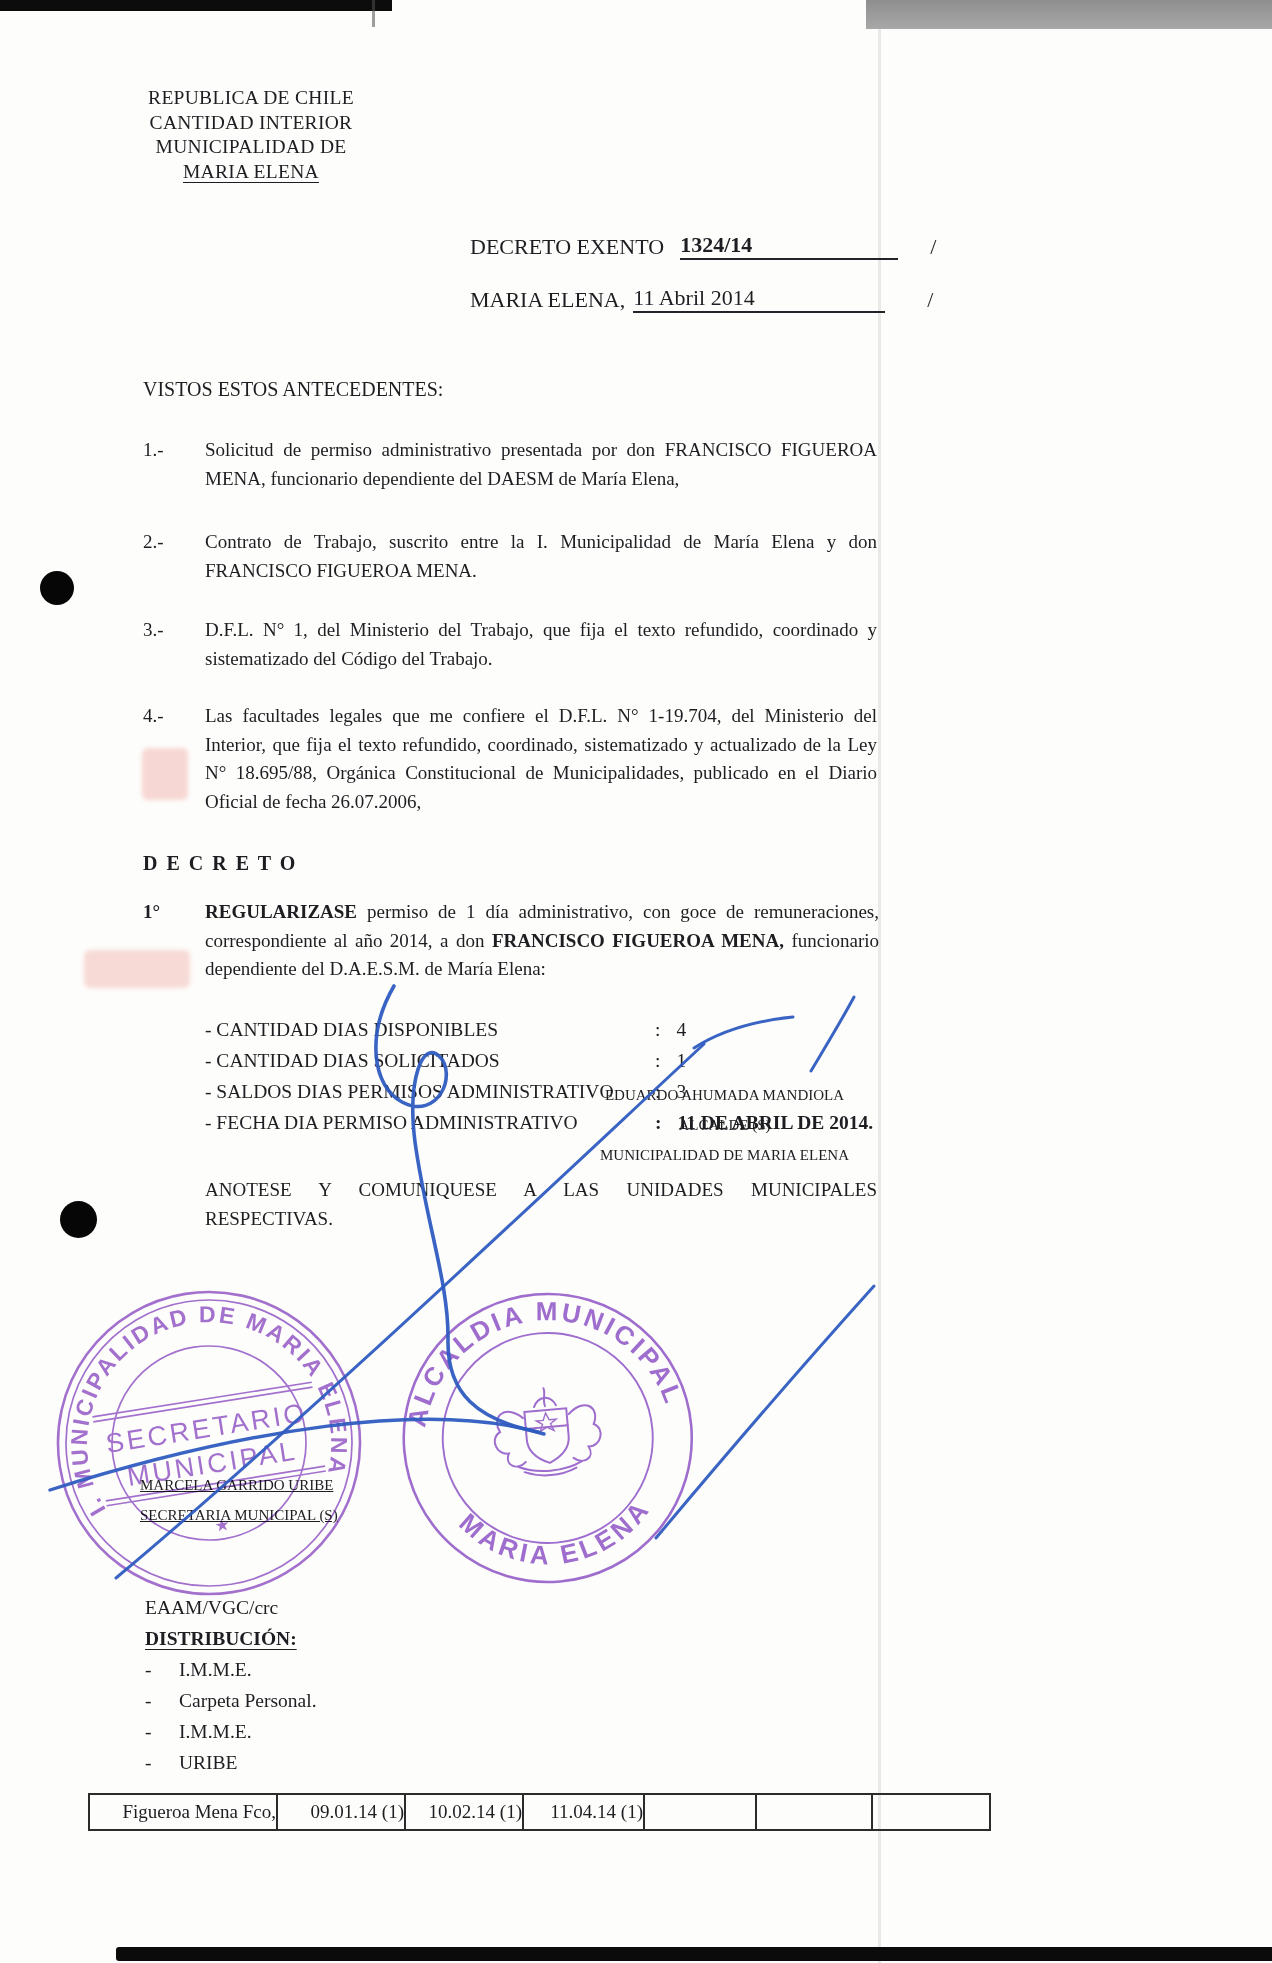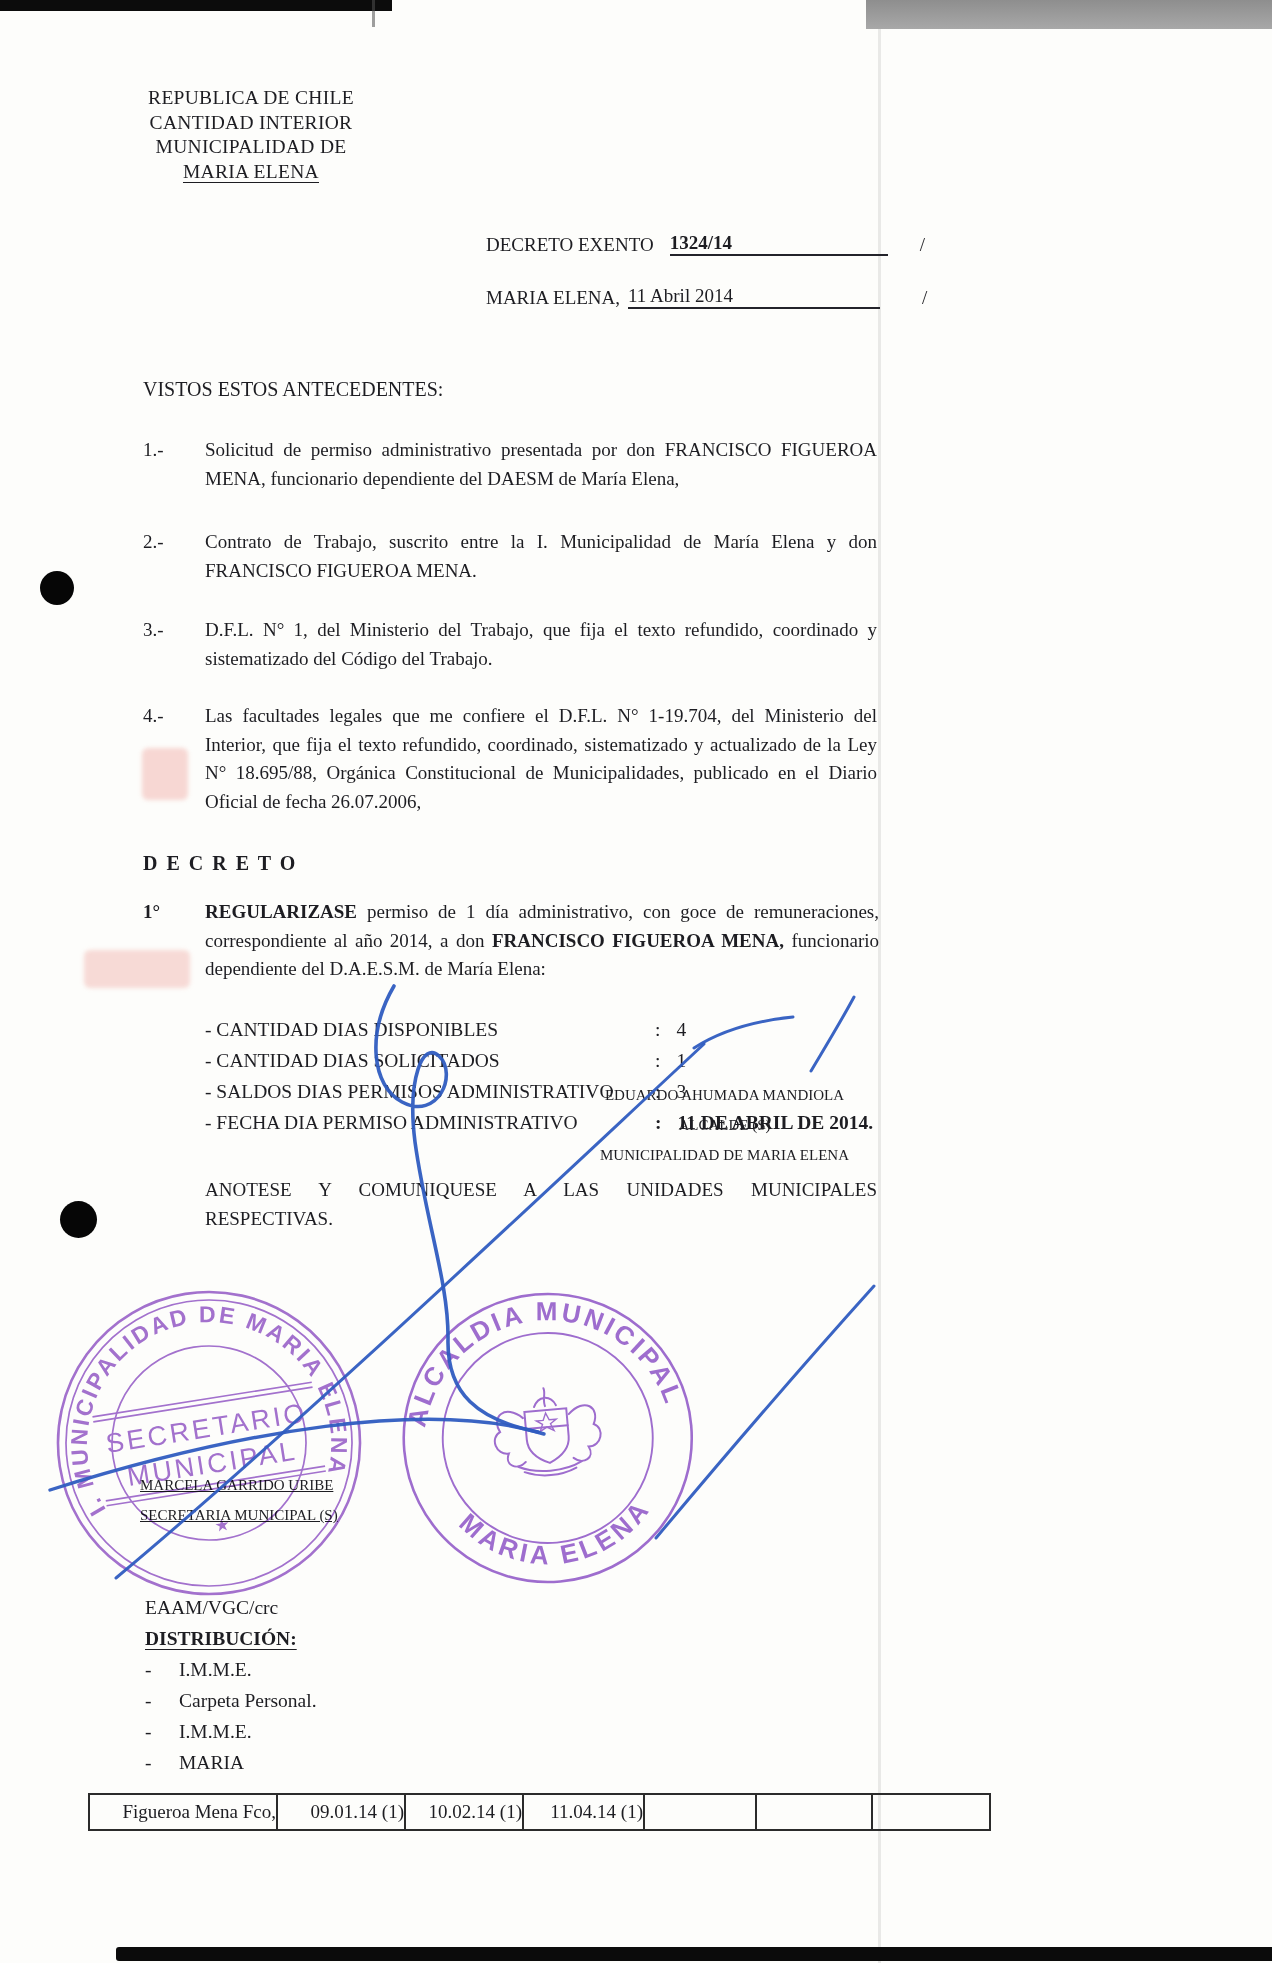--- a/index.html
+++ b/index.html
@@ -9,21 +9,21 @@
     font-family:"Liberation Serif", serif; color:#1d1d22;
   }
   .abs { position:absolute; }
   .just { text-align:justify; text-justify:inter-word; }
   .b { font-weight:bold; }
   .item { display:grid; grid-template-columns:62px 1fr; font-size:19px; line-height:28.5px; }
   .body-text { font-size:19px; line-height:28.5px; }
   .letterhead { width:222px; text-align:center; font-size:19.5px; line-height:24.5px; letter-spacing:.3px; }
   .uline { text-decoration:underline; text-underline-offset:4px; }
   .fill-line { display:inline-block; border-bottom:2px solid #23232a; text-align:left; }
-  .hdr-row { display:flex; align-items:flex-end; font-size:19px;margin-left:16px; }
+  .hdr-row { display:flex; align-items:flex-end; font-size:22px; }
   .dias-row { display:grid; grid-template-columns:450px 1fr; font-size:19.5px; line-height:31px; }
   .dias-val span.v { margin-left:16px; }
   .sig-stroke { fill:none; stroke:#2f5cc0; stroke-linecap:round; stroke-linejoin:round; opacity:.95; }
   .stamp-ink { opacity:.84; mix-blend-mode:multiply; }
   .table-row { display:flex; border:2.5px solid #2b2b2b; background:transparent; }
   .table-cell { border-left:2px solid #2b2b2b; font-size:19px; line-height:33px; padding-left:8px; white-space:nowrap; overflow:hidden; }
   .table-cell:first-child { border-left:none; }
   .dist-item { display:grid; grid-template-columns:34px 1fr; font-size:19.5px; line-height:31px; }
   .smudge { filter:blur(2px); border-radius:6px; }
   .dot { background:#060606; border-radius:50%; }
@@ -178,21 +178,21 @@
     <div class="dist-item">
       <span>-</span>
         <span>Carpeta Personal.</span>
     </div>
     <div class="dist-item">
       <span>-</span>
         <span>I.M.M.E.</span>
     </div>
     <div class="dist-item">
       <span>-</span>
-        <span>MARIA</span>
+        <span>URIBE</span>
     </div>
   </div>
 
   <div class="abs table-row" style="left:88px; top:1793px; height:34px;text-align:right;">
     <div class="table-cell" style="width:178px;">Figueroa Mena Fco,</div>
     <div class="table-cell" style="width:118px;">09.01.14 (1)</div>
     <div class="table-cell" style="width:108px;">10.02.14 (1)</div>
     <div class="table-cell" style="width:111px;">11.04.14 (1)</div>
     <div class="table-cell" style="width:102px;"></div>
     <div class="table-cell" style="width:106px;"></div>

